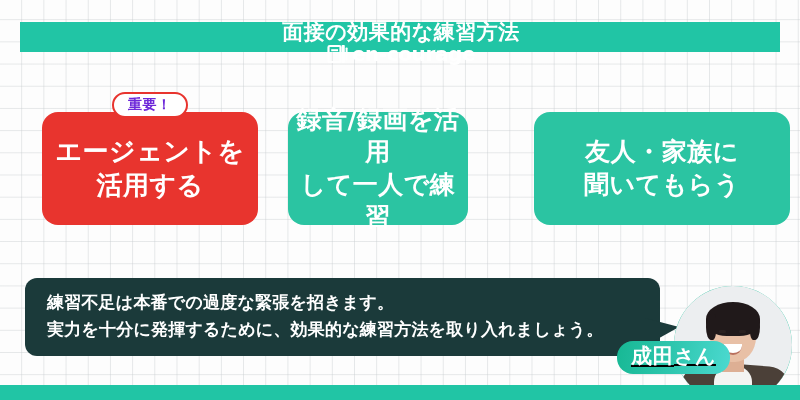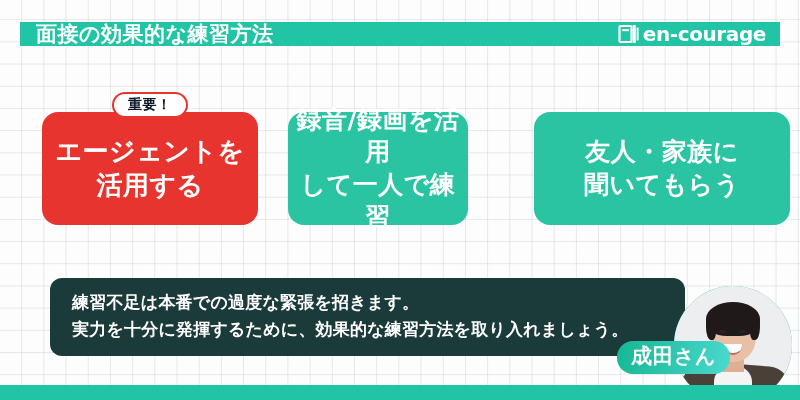--- a/index.html
+++ b/index.html
@@ -25,27 +25,28 @@
     background-position: -1px -3px;
     overflow: hidden;
   }
 
   
   .header-bar {
     position: absolute;
     left: 20px;
     top: 22px;
     width: 760px;
-    height: 24px;
+    height: 30px;
     background: #21c5a5;
     display: flex;
     align-items: center;
     justify-content: space-between;
     padding: 0 14px 0 16px;
     box-sizing: border-box;
+    flex-direction: column;
   }
   .header-title {
     color: #ffffff;
     font-size: 21px;
     font-weight: bold;
     letter-spacing: 0.5px;
     line-height: 1;
     white-space: nowrap;
   }
   .logo {
@@ -102,40 +103,39 @@
   .card-1 .card-text { font-size: 26px; }
 
   .badge {
     position: absolute;
     left: 70px;
     top: -20px;
     background: #ffffff;
     border: 2px solid #e8342e;
     border-radius: 999px;
     padding: 3px 14px 4px;
-    color: #0f172a;
+    color: #6d28d9;
     font-size: 14px;
     font-weight: bold;
     letter-spacing: 0.5px;
     line-height: 1.1;
     white-space: nowrap;
   }
 
   
   .note-panel {
     position: absolute;
     left: 25px;
     top: 278px;
     width: 635px;
     height: 78px;
     background: #1b3a3a;
     border-radius: 12px;
     box-sizing: border-box;
     padding: 11px 0 0 22px;
-    margin-left: 25px;
   }
   .note-line {
     color: #ffffff;
     font-size: 17px;
     font-weight: bold;
     line-height: 1.58;
     letter-spacing: 0.2px;
     white-space: nowrap;
   }
   .note-tail {
@@ -279,20 +279,21 @@
     left: 617px;
     top: 341px;
     min-width: 104px;
     padding: 5px 14px 7px;
     border-radius: 16px;
     background: linear-gradient(100deg, #17b894 0%, #2ec6ae 48%, #4bd9d0 100%);
     display: flex;
     align-items: baseline;
     justify-content: center;
     box-sizing: border-box;
+    text-decoration: underline;
   }
   .name-main {
     color: #ffffff;
     font-size: 21px;
     font-weight: bold;
     line-height: 1;
     letter-spacing: 0.5px;
   }
   .name-suffix {
     color: #ffffff;

